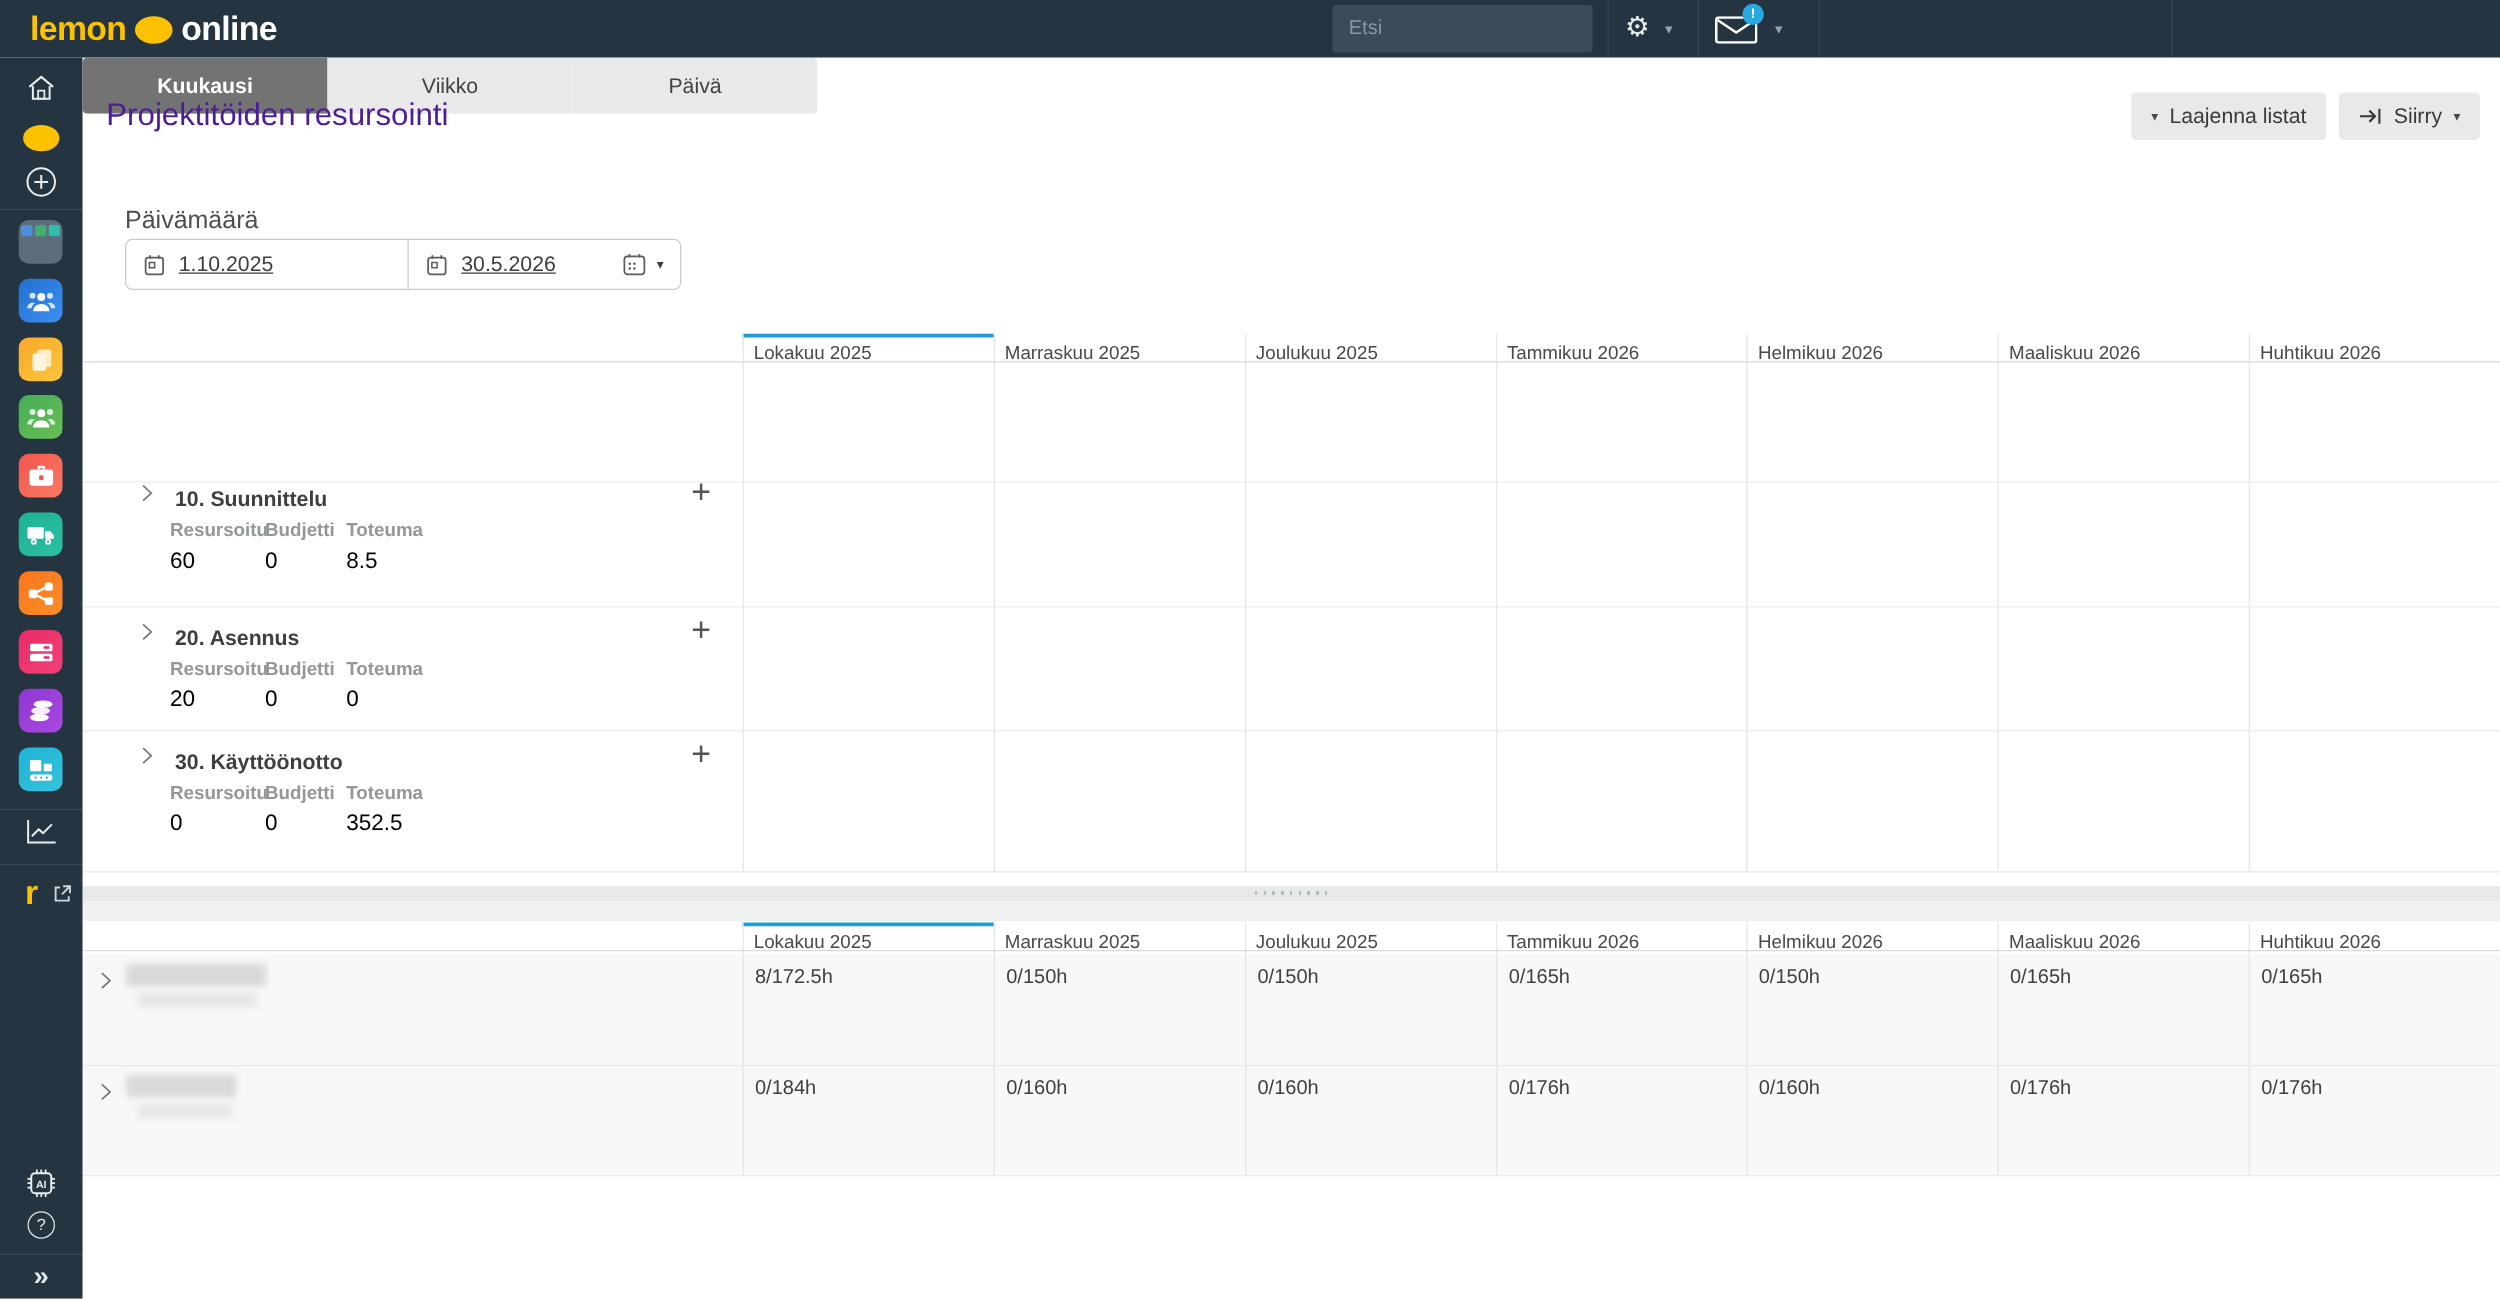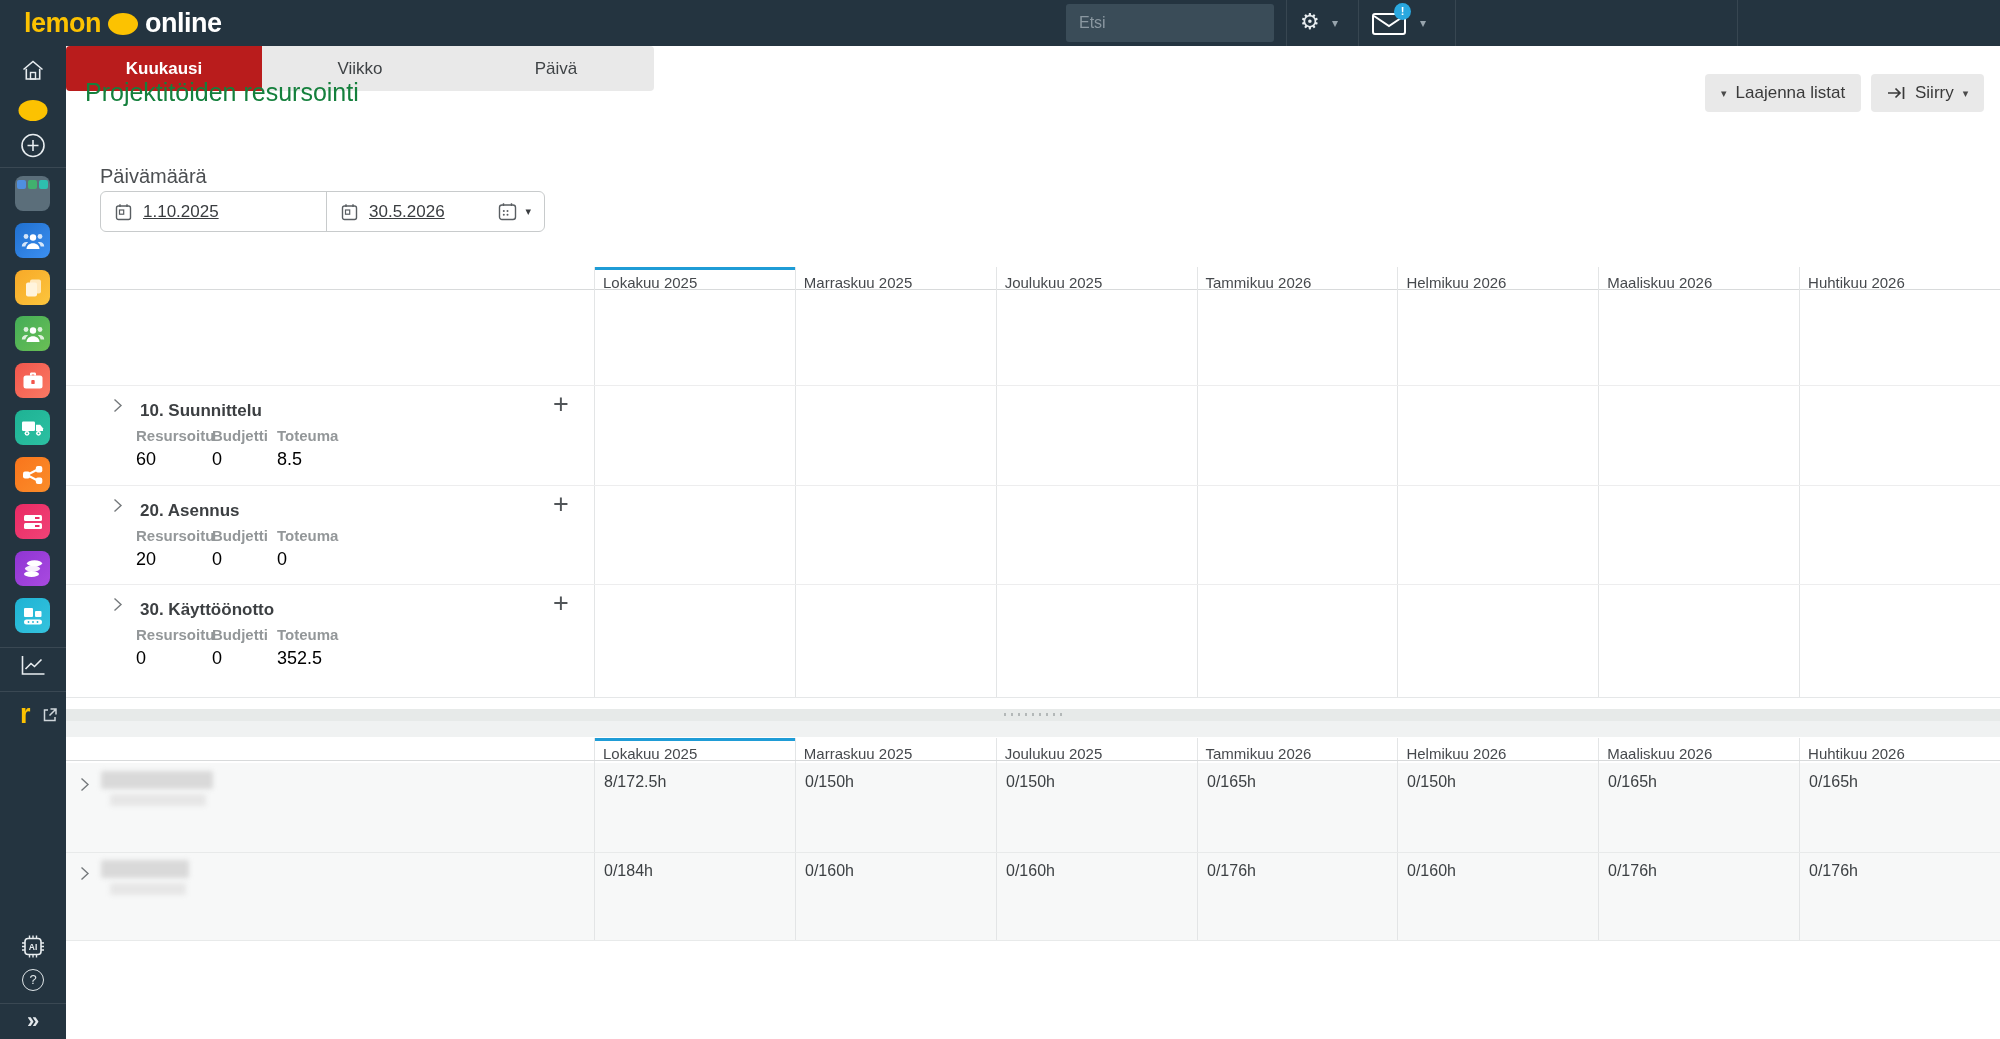--- a/index.html
+++ b/index.html
@@ -29,36 +29,36 @@
   .tile{left:15px;width:35px;height:35px;border-radius:8px;}
   .tile svg{position:absolute;left:50%;top:50%;transform:translate(-50%,-50%);}
   .mini-row{position:absolute;left:0;top:4px;width:100%;display:flex;justify-content:center;gap:2px;}
   .mini{width:9px;height:9px;border-radius:2px;}
   #help-circ{width:20px;height:20px;border:1.6px solid #dfe5e8;border-radius:50%;color:#dfe5e8;
     font-size:13px;text-align:center;line-height:20px;}
   #expand-gg{color:#e3e8ec;font-size:22px;font-weight:700;}
   #r-letter{color:#fcc201;font-size:27px;font-weight:700;line-height:1;}
   
   #main{left:66px;top:46px;width:1934px;height:993px;background:#fff;}
-  #page-title{left:19px;top:32px;font-size:25px;color:#15803d;text-align:center;}
+  #page-title{left:19px;top:32px;font-size:25px;color:#4c1d95;text-align:center;}
   .btn{top:28px;height:38px;background:#e9e9e9;border-radius:4px;display:flex;align-items:center;
     padding:0 16px;font-size:17px;color:#3a3a3a;gap:9px;cursor:pointer;}
   .btn .caret{font-size:11px;color:#4a4a4a;}
   #btn-expand{left:1639px;}
   #btn-go{left:1805px;}
   #date-label{left:34px;top:119px;font-size:20px;color:#4c4f52;}
   #date-box{left:34px;top:145px;width:445px;height:41px;border:1px solid #c8cbcc;border-radius:6px;
     display:flex;align-items:center;box-sizing:border-box;background:#fff;}
   .date-half{display:flex;align-items:center;gap:11px;padding-left:14px;height:100%;}
   .date-half.first{width:226px;border-right:1px solid #c8cbcc;box-sizing:border-box;}
   .date-txt{font-size:17px;color:#3a3d40;text-decoration:underline;}
   #date-right{margin-left:auto;display:flex;align-items:center;gap:8px;padding-right:13px;}
   #tabs{left:674px;top:145px;width:588px;height:45px;display:flex;border-radius:4px;overflow:hidden;}
   .tab{flex:1;display:flex;align-items:center;justify-content:center;font-size:17px;background:#e9e9e9;color:#3f4346;cursor:pointer;}
-  .tab.active{background:#b91c1c;color:#fff;font-weight:700;}
+  .tab.active{background:#737373;color:#fff;font-weight:700;}
   
   .months-row{left:528px;width:1406px;display:flex;}
   .month-cell{width:calc(100%/7);box-sizing:border-box;padding:4px 0 0 9px;font-size:15px;color:#46494d;
     border-top:3px solid transparent;white-space:nowrap;overflow:hidden;}
   .month-cell.first{border-top-color:#1f9cd6;}
   #upper-months{top:221px;height:22px;}
   #lower-months{top:692px;height:22px;background:#fff;}
   .hline{left:0;width:1934px;height:1px;}
   .col-lines{left:528px;width:1406px;}
   .col-line{position:absolute;top:0;bottom:0;width:1px;background:#e3e5e6;}
@@ -316,21 +316,21 @@
       <div class="col-line" style="left: 803px;"></div>
       <div class="col-line" style="left: 1004px;"></div>
       <div class="col-line" style="left: 1205px;"></div>
     </div>
   <div class="abs hline" style="top:339px;background:#ededee"></div>
   <div class="abs hline" style="top:439px;background:#ededee"></div>
   <div class="abs hline" style="top:538px;background:#ededee"></div>
   <div class="abs hline" style="top:651px;background:#e5e7e8"></div>
 
   <div id="tree-rows">
-      <div class="phase-row" style="top: 339px; padding-left: 44px;">
+      <div class="phase-row" style="top: 328px; padding-left: 44px;">
         <div class="phase-chev"><svg width="10" height="15" viewBox="0 0 10 15">
             <path d="M1.5 1.5 L8 7.5 L1.5 13.5" stroke="#75797c" stroke-width="1.4" fill="none"></path>
           </svg></div>
         <div class="phase-title">10. Suunnittelu</div>
         <div class="phase-plus">+</div>
         <div class="metric-label" style="left: 70px;">Resursoitu</div>
         <div class="metric-value" style="left: 70px;">60</div>
         <div class="metric-label" style="left: 146px;">Budjetti</div>
         <div class="metric-value" style="left: 146px;">0</div>
         <div class="metric-label" style="left: 211px;">Toteuma</div>

